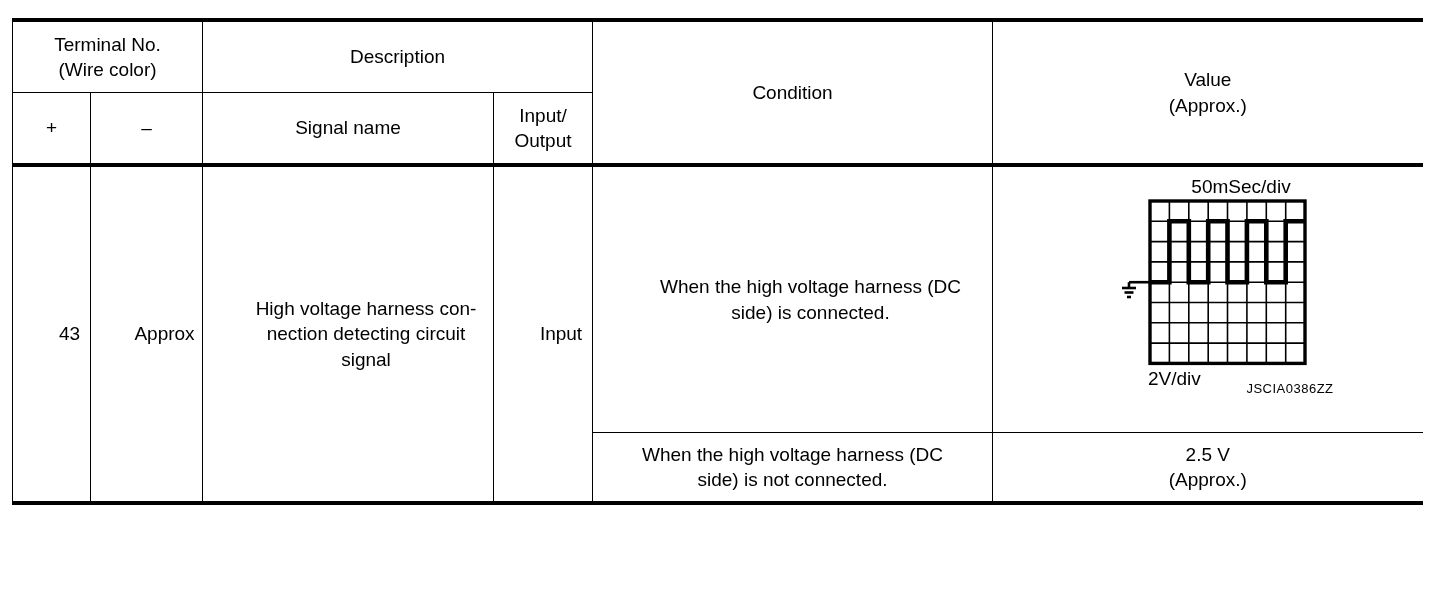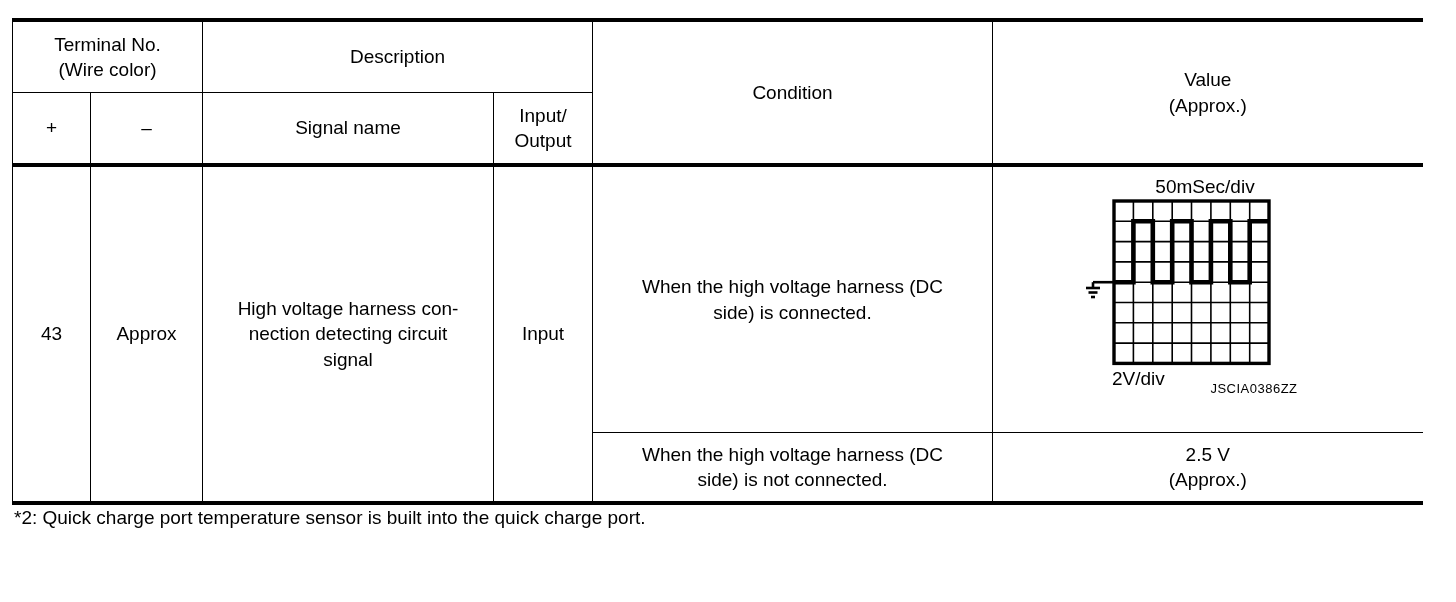--- a/index.html
+++ b/index.html
@@ -28,21 +28,21 @@
     border:1px solid #000;
     padding:0;
     font-weight:normal;
     vertical-align:middle;
     text-align:center;
     background:#fff;
   }
   
   .tbl{border-top:4px solid #000;border-bottom:4px solid #000;}
   .r-head1 td{border-top:none;}
-  .r-body td{border-bottom:none;}
+  .r-body td{border-bottom:none;padding-left:36px;}
   .hv-sep td{border-top:4px solid #000;}
   .tbl td.noR{border-right:none;}
 
   .c-plus{width:78px;}
   .c-minus{width:112px;}
   .c-signal{width:291px;}
   .c-io{width:99px;}
   .c-cond{width:400px;}
   .c-val{width:430px;}
 
@@ -189,16 +189,15 @@
         </td>
         <td class="tc-val noR">
           <span class="twoline">2.5 V</span>
           <span class="twoline">(Approx.)</span>
         </td>
       </tr>
     </tbody>
   </table>
 
   <div class="notes">
-    <p class="note">*2: Quick charge port temperature sensor is built into the quick charge port.</p>
   </div>
 
 </div>
 
 </body></html>

